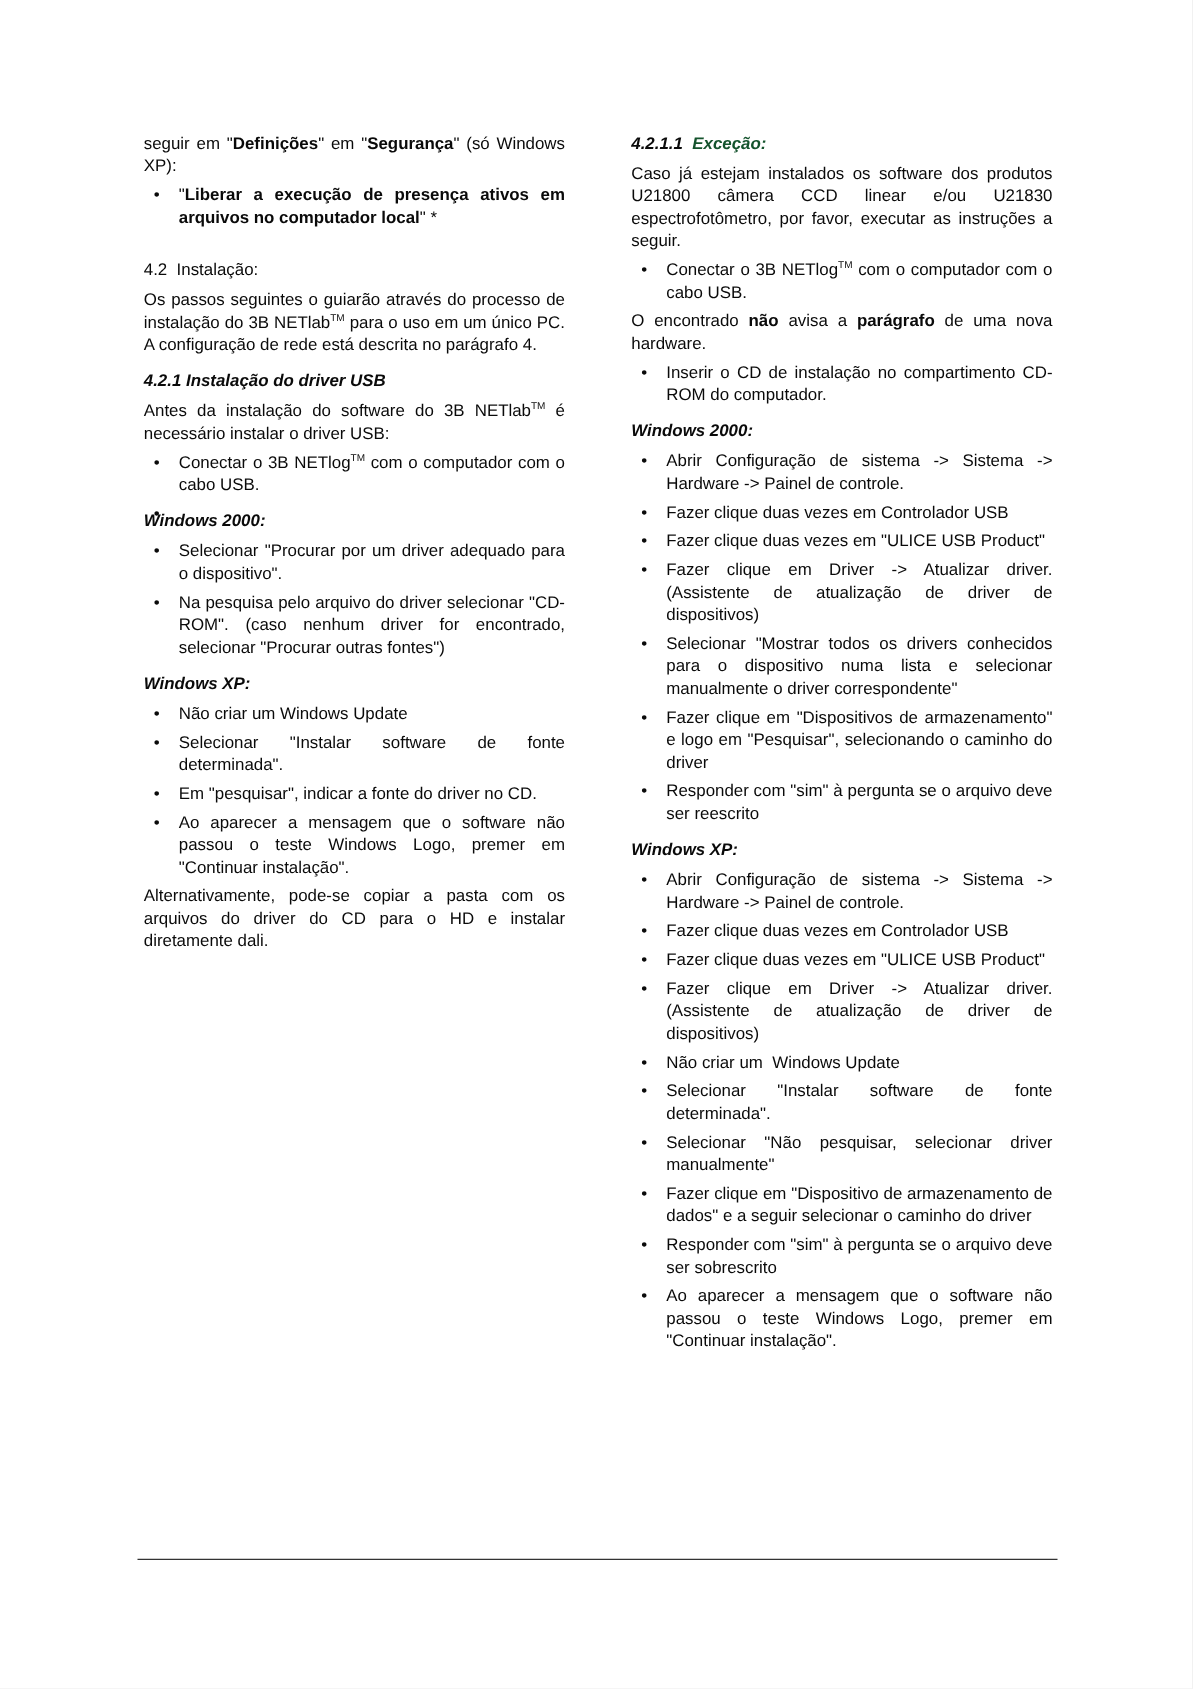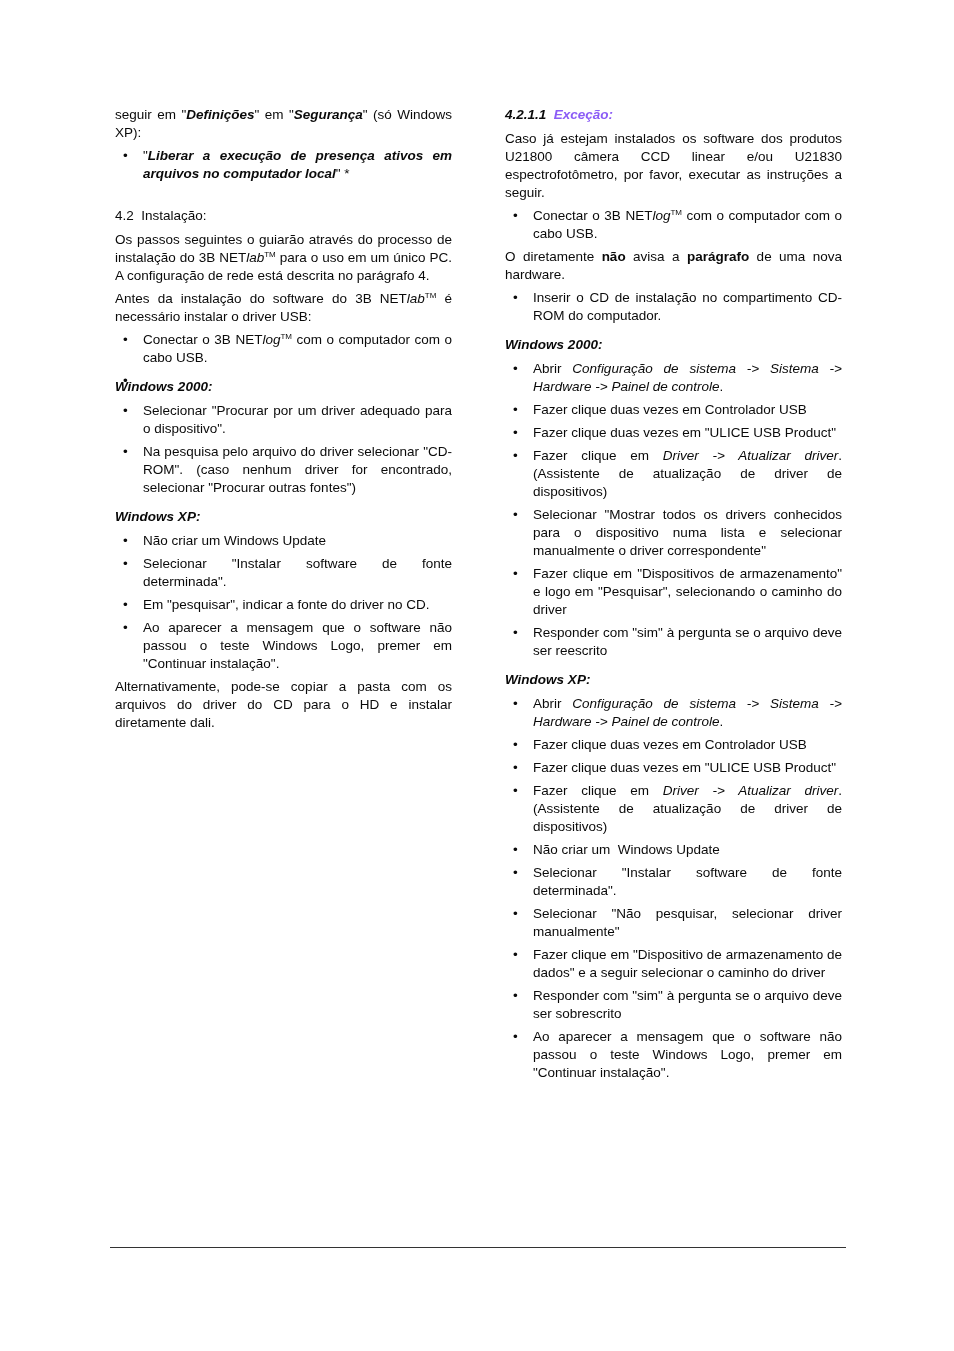--- a/index.html
+++ b/index.html
@@ -44,58 +44,59 @@
     position:relative;
     padding-left:28px;
   }
   .li .marker {
     position:absolute;
     left:8px; top:0;
     font-style:normal;
     font-weight:400;
   }
   .b { font-weight:700; }
-  .i { font-style:italic; }
-  .red { color:#8b5cf6; }
+  .i { }
+  .red { color:#14532d; }
   .sup { font-size:8px; vertical-align:super; line-height:0; letter-spacing:0; }
   .footer-rule {
     position:absolute;
     left:110px; top:1247px;
     width:736px; height:0;
     border-top:1.5px solid #333;
   }
 </style>
 </head>
 <body>
 
 <div class="page">
   <div class="columns">
     <div class="col">
         <div class="blk p"><span>seguir em "</span><span class="b i">Definições</span><span>" em "</span><span class="b i">Segurança</span><span>" (só Windows XP):</span></div>
         <div class="blk li"><span class="marker">•</span><span class="litext"><span>"</span><span class="b i">Liberar a execução de presença ativos em arquivos no computador local</span><span>" *</span></span></div>
         <div class="blk h"><span>4.2&nbsp;&nbsp;Instalação:</span></div>
         <div class="blk p"><span>Os passos seguintes o guiarão através do processo de instalação do 3B NET</span><span class="i">lab</span><span class="sup">TM</span><span> para o uso em um único PC. A configuração de rede está descrita no parágrafo 4.</span></div>
+        <div class="blk hi"><span>4.2.1&nbsp;Instalação do driver USB</span></div>
         <div class="blk p"><span>Antes da instalação do software do 3B NET</span><span class="i">lab</span><span class="sup">TM</span><span> é necessário instalar o driver USB:</span></div>
         <div class="blk li"><span class="marker">•</span><span class="litext"><span>Conectar o 3B NET</span><span class="i">log</span><span class="sup">TM</span><span> com o computador com o cabo USB.</span></span></div>
         <div class="blk li"><span class="marker">•</span></div>
         <div class="blk hi"><span>Windows 2000:</span></div>
         <div class="blk li"><span class="marker">•</span><span class="litext"><span>Selecionar "Procurar por um driver adequado para o dispositivo".</span></span></div>
         <div class="blk li"><span class="marker">•</span><span class="litext"><span>Na pesquisa pelo arquivo do driver selecionar "CD-ROM". (caso nenhum driver for encontrado, selecionar "Procurar outras fontes")</span></span></div>
         <div class="blk hi"><span>Windows XP:</span></div>
         <div class="blk li"><span class="marker">•</span><span class="litext"><span>Não criar um Windows Update</span></span></div>
         <div class="blk li"><span class="marker">•</span><span class="litext"><span>Selecionar "Instalar software de fonte determinada".</span></span></div>
         <div class="blk li"><span class="marker">•</span><span class="litext"><span>Em "pesquisar", indicar a fonte do driver no CD.</span></span></div>
         <div class="blk li"><span class="marker">•</span><span class="litext"><span>Ao aparecer a mensagem que o software não passou o teste Windows Logo, premer em "Continuar instalação".</span></span></div>
         <div class="blk p"><span>Alternativamente, pode-se copiar a pasta com os arquivos do driver do CD para o HD e instalar diretamente dali.</span></div>
       </div>
     <div class="col">
         <div class="blk hi"><span>4.2.1.1&nbsp;&nbsp;</span><span class="red">Exceção:</span></div>
         <div class="blk p"><span>Caso já estejam instalados os software dos produtos U21800 câmera CCD linear e/ou U21830 espectrofotômetro, por favor, executar as instruções a seguir.</span></div>
         <div class="blk li"><span class="marker">•</span><span class="litext"><span>Conectar o 3B NET</span><span class="i">log</span><span class="sup">TM</span><span> com o computador com o cabo USB.</span></span></div>
-        <div class="blk p"><span>O diretamente </span><span class="b">não</span><span> avisa a </span><span class="b">parágrafo</span><span> de uma nova hardware.</span></div>
+        <div class="blk p"><span>O encontrado </span><span class="b">não</span><span> avisa a </span><span class="b">parágrafo</span><span> de uma nova hardware.</span></div>
         <div class="blk li"><span class="marker">•</span><span class="litext"><span>Inserir o CD de instalação no compartimento CD-ROM do computador.</span></span></div>
         <div class="blk hi"><span>Windows 2000:</span></div>
         <div class="blk li"><span class="marker">•</span><span class="litext"><span>Abrir </span><span class="i">Configuração de sistema -&gt; Sistema -&gt; Hardware -&gt; Painel de controle</span><span>.</span></span></div>
         <div class="blk li"><span class="marker">•</span><span class="litext"><span>Fazer clique duas vezes em Controlador USB</span></span></div>
         <div class="blk li"><span class="marker">•</span><span class="litext"><span>Fazer clique duas vezes em "ULICE USB Product"</span></span></div>
         <div class="blk li"><span class="marker">•</span><span class="litext"><span>Fazer clique em </span><span class="i">Driver -&gt; Atualizar driver</span><span>. (Assistente de atualização de driver de dispositivos)</span></span></div>
         <div class="blk li"><span class="marker">•</span><span class="litext"><span>Selecionar "Mostrar todos os drivers conhecidos para o dispositivo numa lista e selecionar manualmente o driver correspondente"</span></span></div>
         <div class="blk li"><span class="marker">•</span><span class="litext"><span>Fazer clique em "Dispositivos de armazenamento" e logo em "Pesquisar", selecionando o caminho do driver</span></span></div>
         <div class="blk li"><span class="marker">•</span><span class="litext"><span>Responder com "sim" à pergunta se o arquivo deve ser reescrito</span></span></div>
         <div class="blk hi"><span>Windows XP:</span></div>

